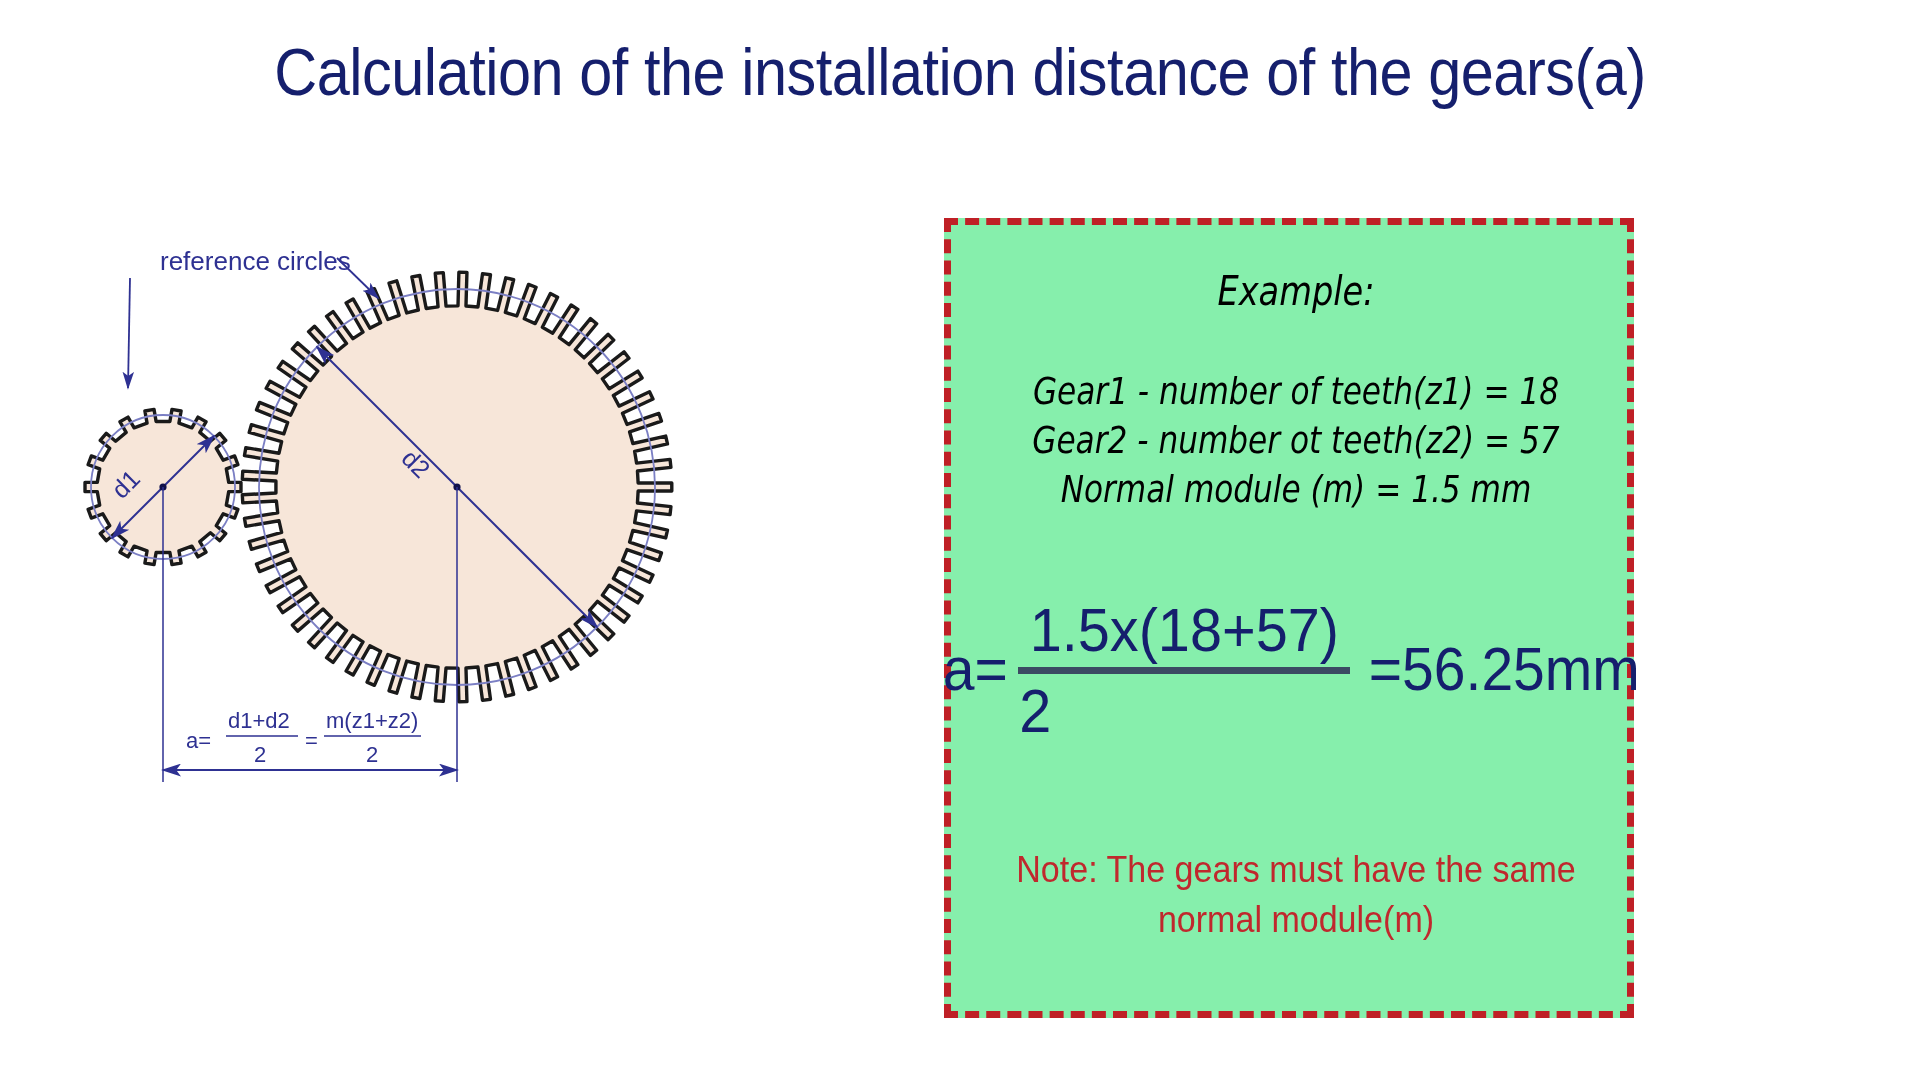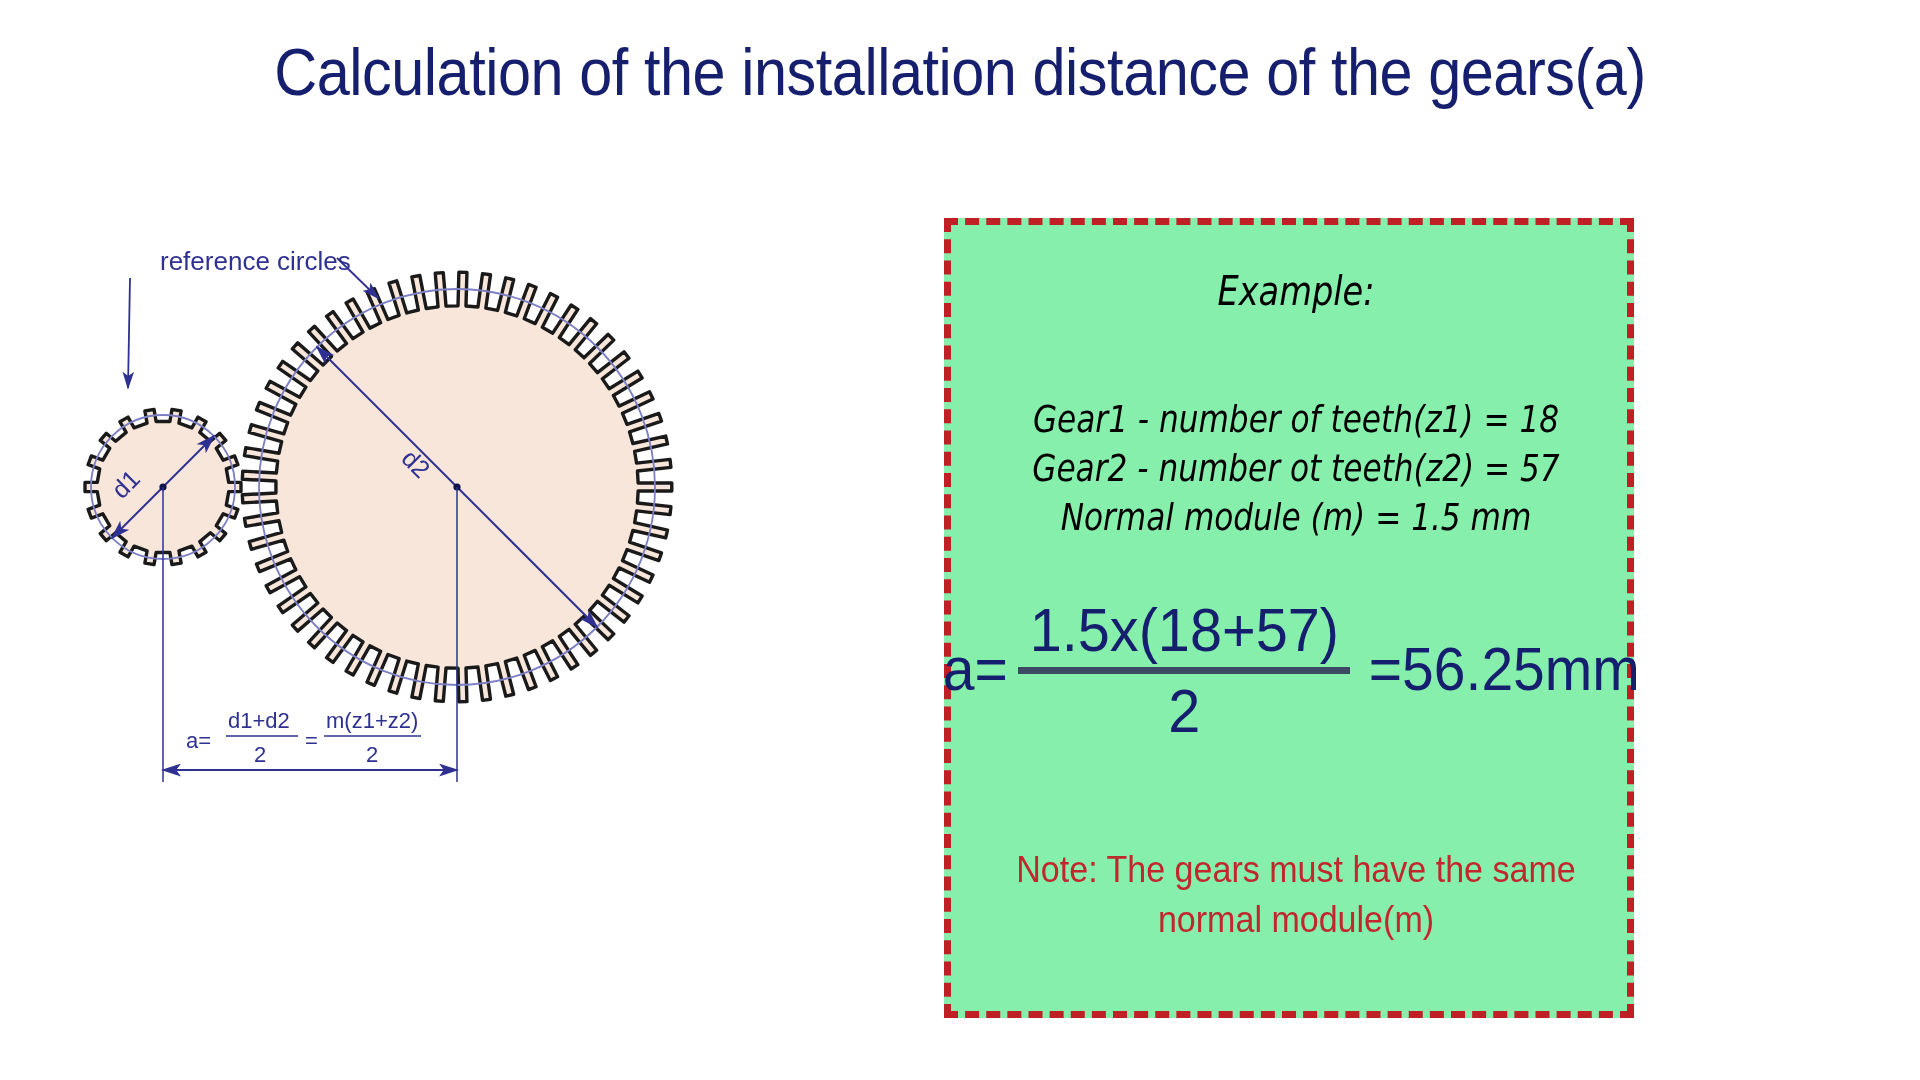--- a/index.html
+++ b/index.html
@@ -69,21 +69,20 @@
     top: 42px;
     width: 690px;
     font-size: 41px;
   }
 
   #spec-list {
     position: absolute;
     left: 0;
     top: 142px;
     width: 690px;
-    margin-top: 28px;
   }
   .spec-line {
     font-size: 38px;
     line-height: 49px;
   }
 
   
   #formula {
     position: absolute;
     left: 0;
@@ -98,21 +97,21 @@
   }
   #formula-lhs {
     font-size: 62px;
     line-height: 1;
     transform: scaleX(0.92);
     padding-bottom: 4px;
   }
   #formula-fraction {
     display: flex;
     flex-direction: column;
-    align-items: center;
+    align-items: flex-start;
     margin: 0 7px;
   }
   #formula-numerator {
     font-size: 62px;
     line-height: 1.08;
     transform: scaleX(0.93);
     white-space: nowrap;
   }
   #formula-bar {
     width: 100%;

